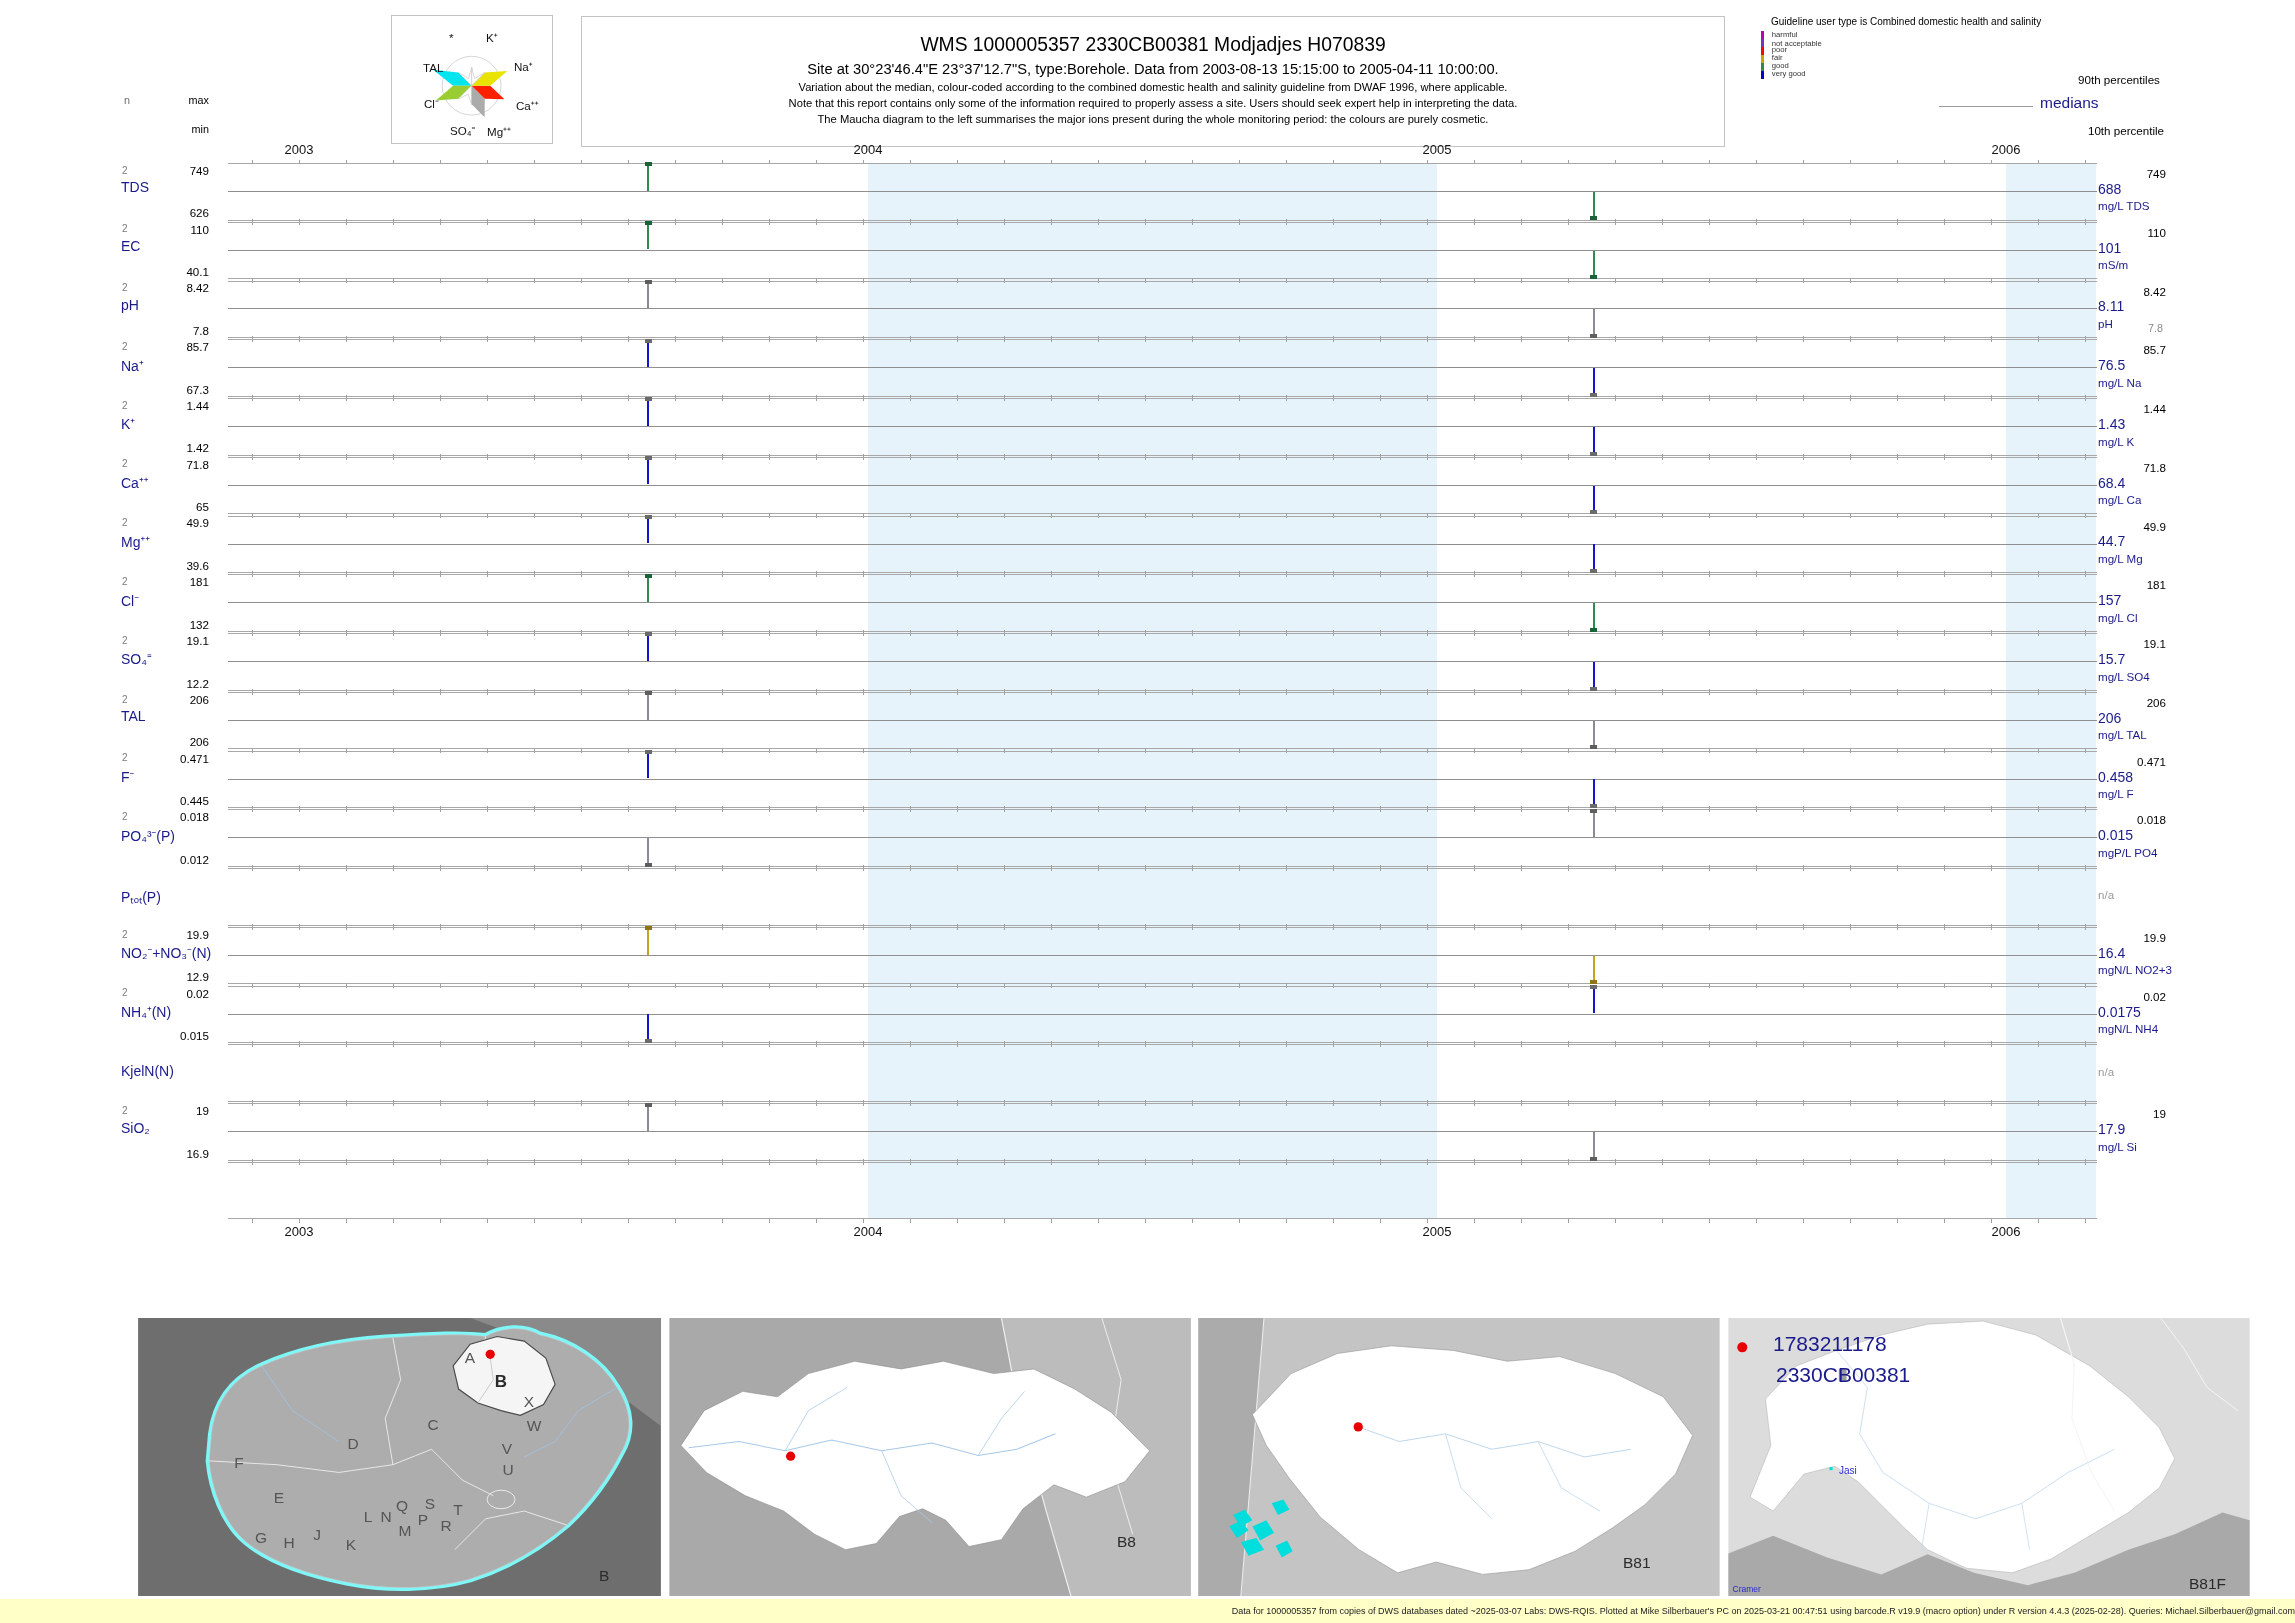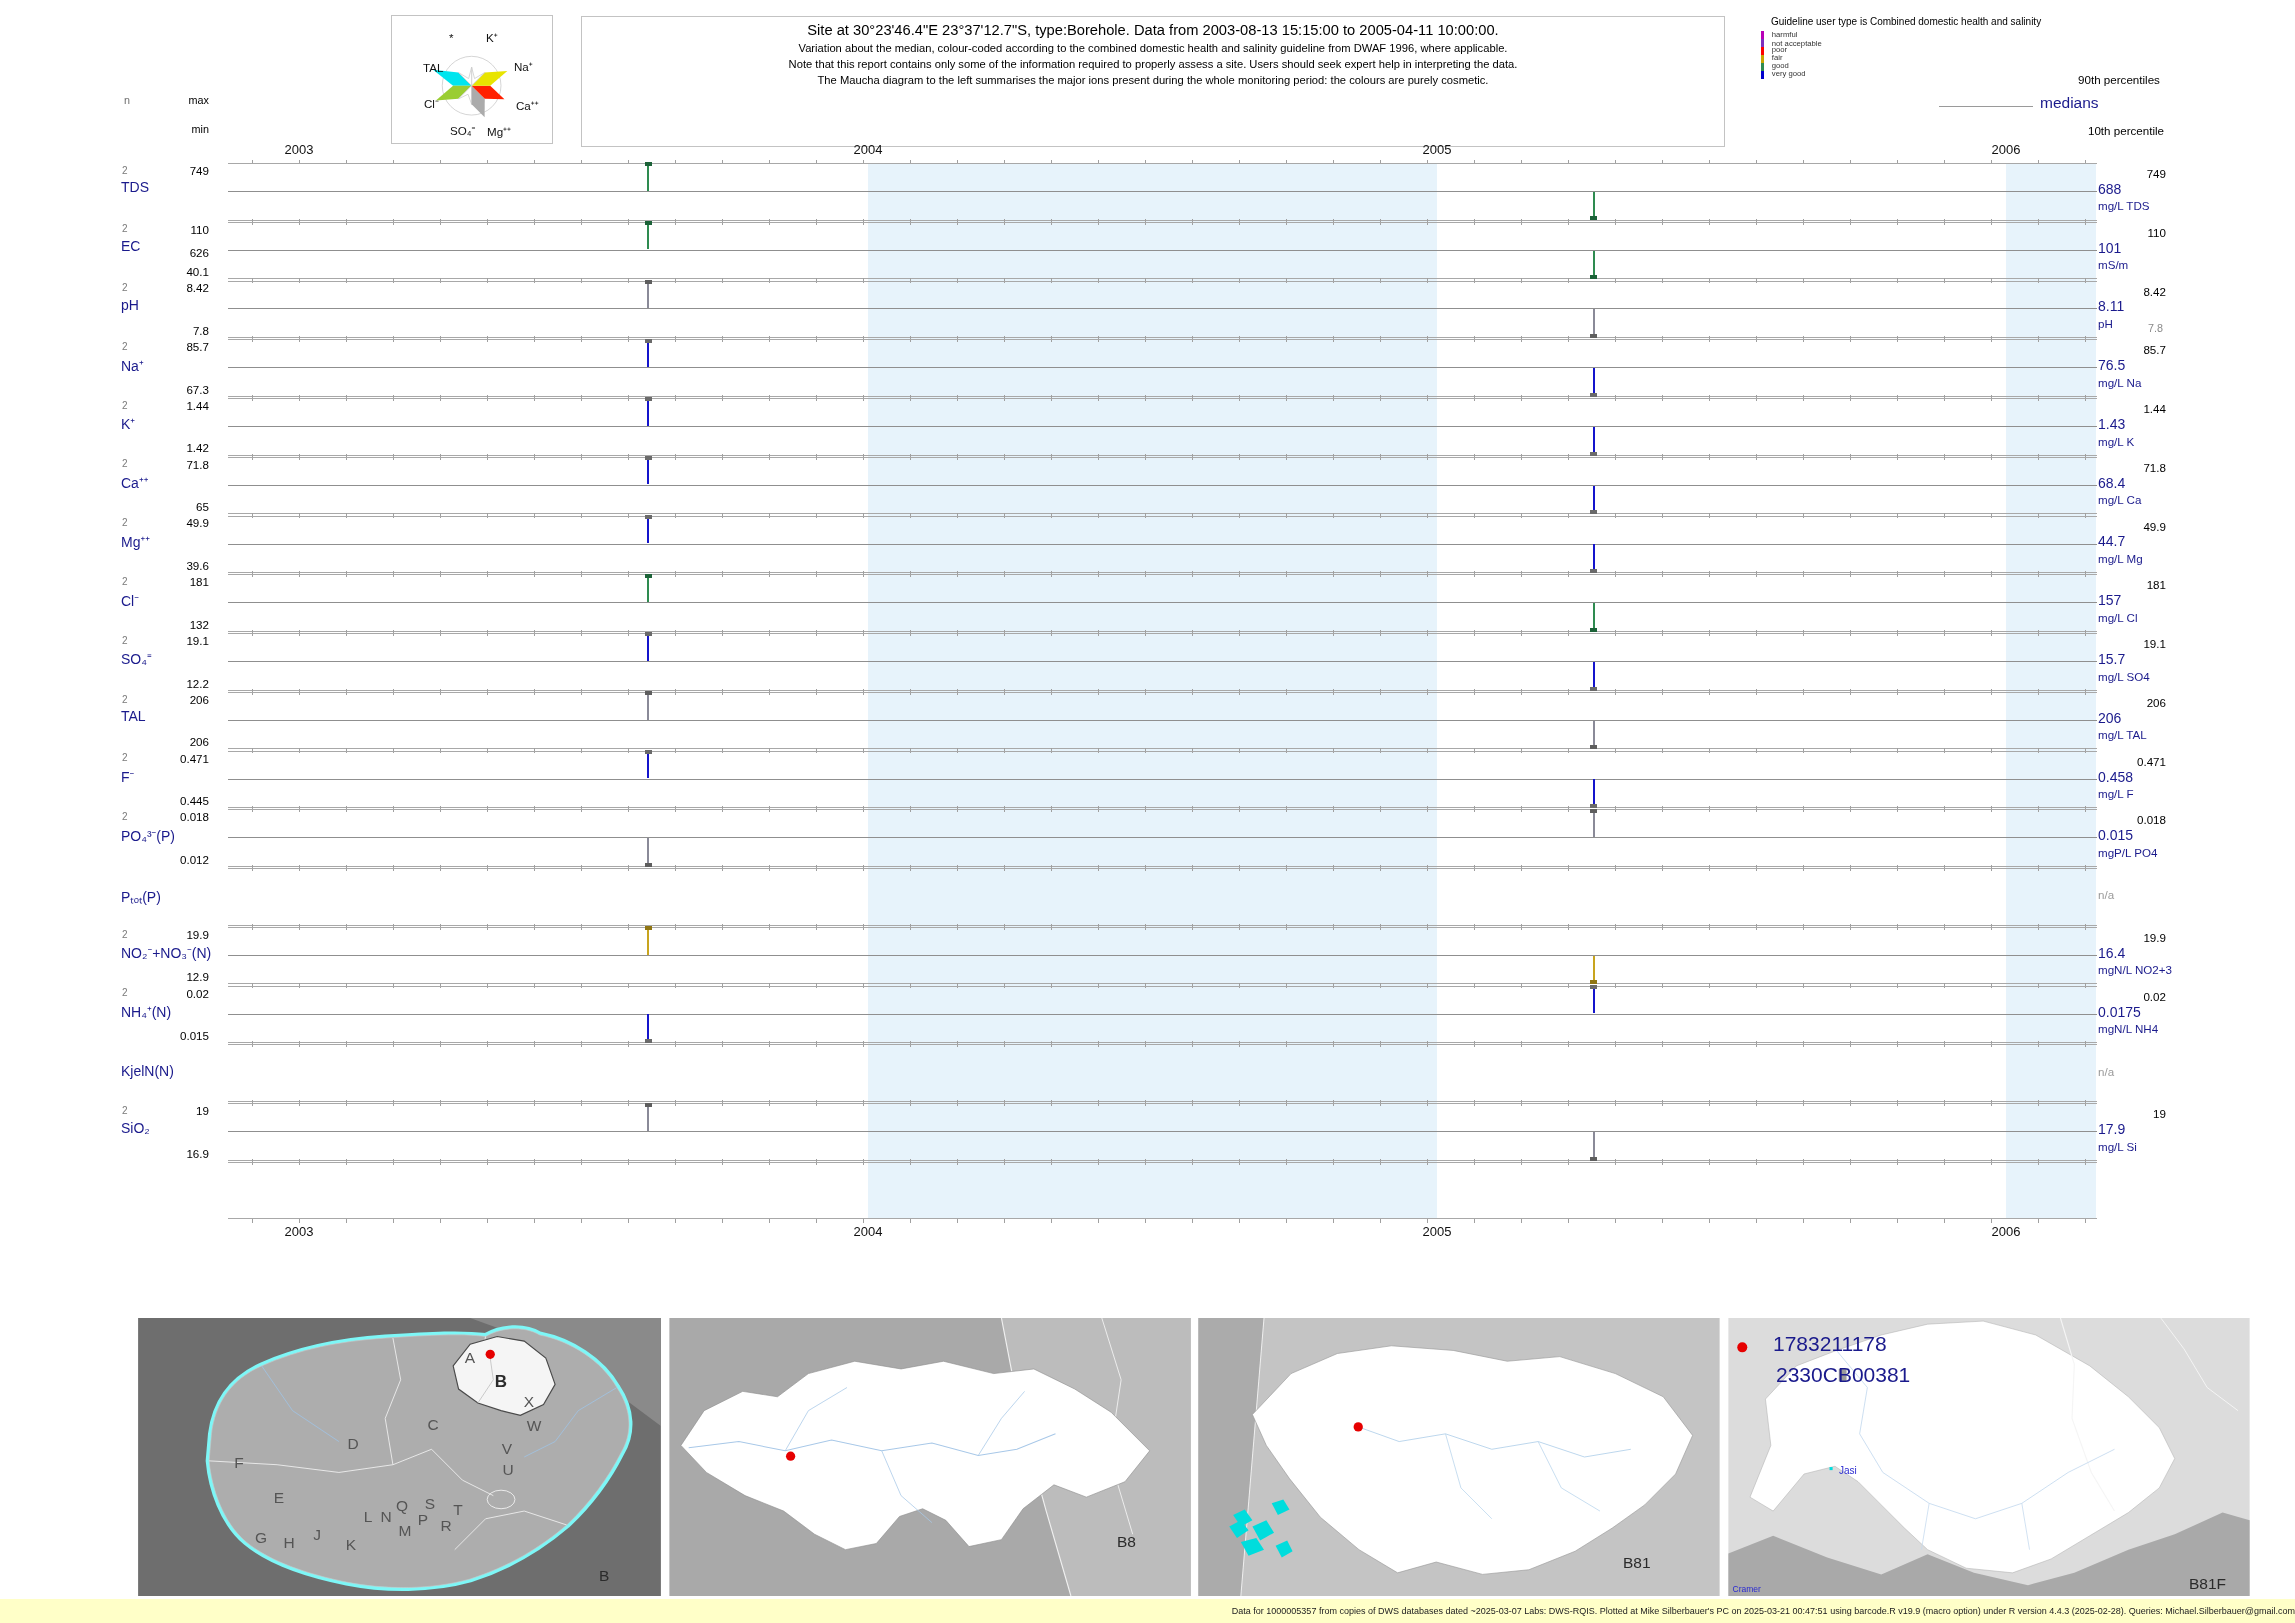--- a/index.html
+++ b/index.html
@@ -86,20 +86,21 @@
     <span class="mau-label mau1">K⁺</span>
     <span class="mau-label mau2">TAL</span>
     <span class="mau-label mau3">Na⁺</span>
     <span class="mau-label mau4">Cl⁻</span>
     <span class="mau-label mau5">Ca⁺⁺</span>
     <span class="mau-label mau6">SO₄⁼</span>
     <span class="mau-label mau7">Mg⁺⁺</span>
   </div>
 
   <div class="abs" id="title-box">
+    <div id="title-line">WMS 1000005357 2330CB00381 Modjadjes H070839</div>
     <div id="subtitle-line">Site at 30°23'46.4"E 23°37'12.7"S, type:Borehole.  Data from 2003-08-13 15:15:00 to 2005-04-11 10:00:00.</div>
     <div class="note">Variation about the median,  colour-coded according to the combined domestic health and salinity guideline from DWAF 1996, where applicable.</div>
     <div class="note">Note that this report contains only some of the information required to properly assess a site. Users should seek expert help in interpreting the data.</div>
     <div class="note">The Maucha diagram to the left summarises the major ions present during the whole monitoring period: the colours are purely cosmetic.</div>
   </div>
 
   <div class="abs" id="guideline-text">Guideline user type is Combined domestic health and salinity</div>
   <div class="abs" id="class-strip">
       <div class="class-seg" style="background: rgb(184, 0, 184);"></div>
       <span class="class-label" style="top: -1.5px;">harmful</span>
@@ -128,21 +129,21 @@
       <div class="yr-label" style="left: 837px; top: 1224px;">2004</div>
       <div class="yr-label" style="left: 1406px; top: 142px;">2005</div>
       <div class="yr-label" style="left: 1406px; top: 1224px;">2005</div>
       <div class="yr-label" style="left: 1975px; top: 142px;">2006</div>
       <div class="yr-label" style="left: 1975px; top: 1224px;">2006</div>
       <div class="edge" style="left: 228px; top: 160px; width: 1869px; height: 3.1px; border-bottom: 0.8px solid rgb(168, 168, 168); background-image: repeating-linear-gradient(to right, rgb(160, 160, 160) 0px, rgb(160, 160, 160) 0.8px, transparent 0.8px, transparent 47px); background-position-x: 24px;"></div>
       <div class="edge" style="left: 228px; top: 220px; width: 1869px; height: 3.9px; border-top: 0.8px solid rgb(168, 168, 168); background-image: repeating-linear-gradient(to right, rgb(160, 160, 160) 0px, rgb(160, 160, 160) 0.8px, transparent 0.8px, transparent 47px); background-position-x: 24px;"></div>
       <div class="median" style="left: 228px; top: 191px; width: 1869px;"></div>
       <div class="rown" style="left: 122px; top: 165px;">2</div>
       <div class="rowmax" style="left: 124px; top: 164px;">749</div>
-      <div class="rowmin" style="left: 124px; top: 206px; margin-top: 40px;">626</div>
+      <div class="rowmin" style="left: 124px; top: 206px;">626</div>
       <div class="rp90" style="left: 2081px; top: 167px;">749</div>
       <div class="rmed" style="left: 2098px; top: 181px;">688</div>
       <div class="runit" style="left: 2098px; top: 199px;">mg/L TDS</div>
       <div class="mark" style="left: 647px; top: 165px; height: 26px; background: rgb(46, 139, 80);"></div>
       <div class="cap" style="left: 645px; top: 162px; background: rgb(28, 98, 56);"></div>
       <div class="mark" style="left: 1593px; top: 192px; height: 26px; background: rgb(46, 139, 80);"></div>
       <div class="cap" style="left: 1590px; top: 216px; background: rgb(28, 98, 56);"></div>
       <div class="rowname" style="left: 121px; top: 179px;">TDS</div>
       <div class="edge" style="left: 228px; top: 219px; width: 1869px; height: 3.1px; border-bottom: 0.8px solid rgb(168, 168, 168); background-image: repeating-linear-gradient(to right, rgb(160, 160, 160) 0px, rgb(160, 160, 160) 0.8px, transparent 0.8px, transparent 47px); background-position-x: 24px;"></div>
       <div class="edge" style="left: 228px; top: 278px; width: 1869px; height: 3.9px; border-top: 0.8px solid rgb(168, 168, 168); background-image: repeating-linear-gradient(to right, rgb(160, 160, 160) 0px, rgb(160, 160, 160) 0.8px, transparent 0.8px, transparent 47px); background-position-x: 24px;"></div>

